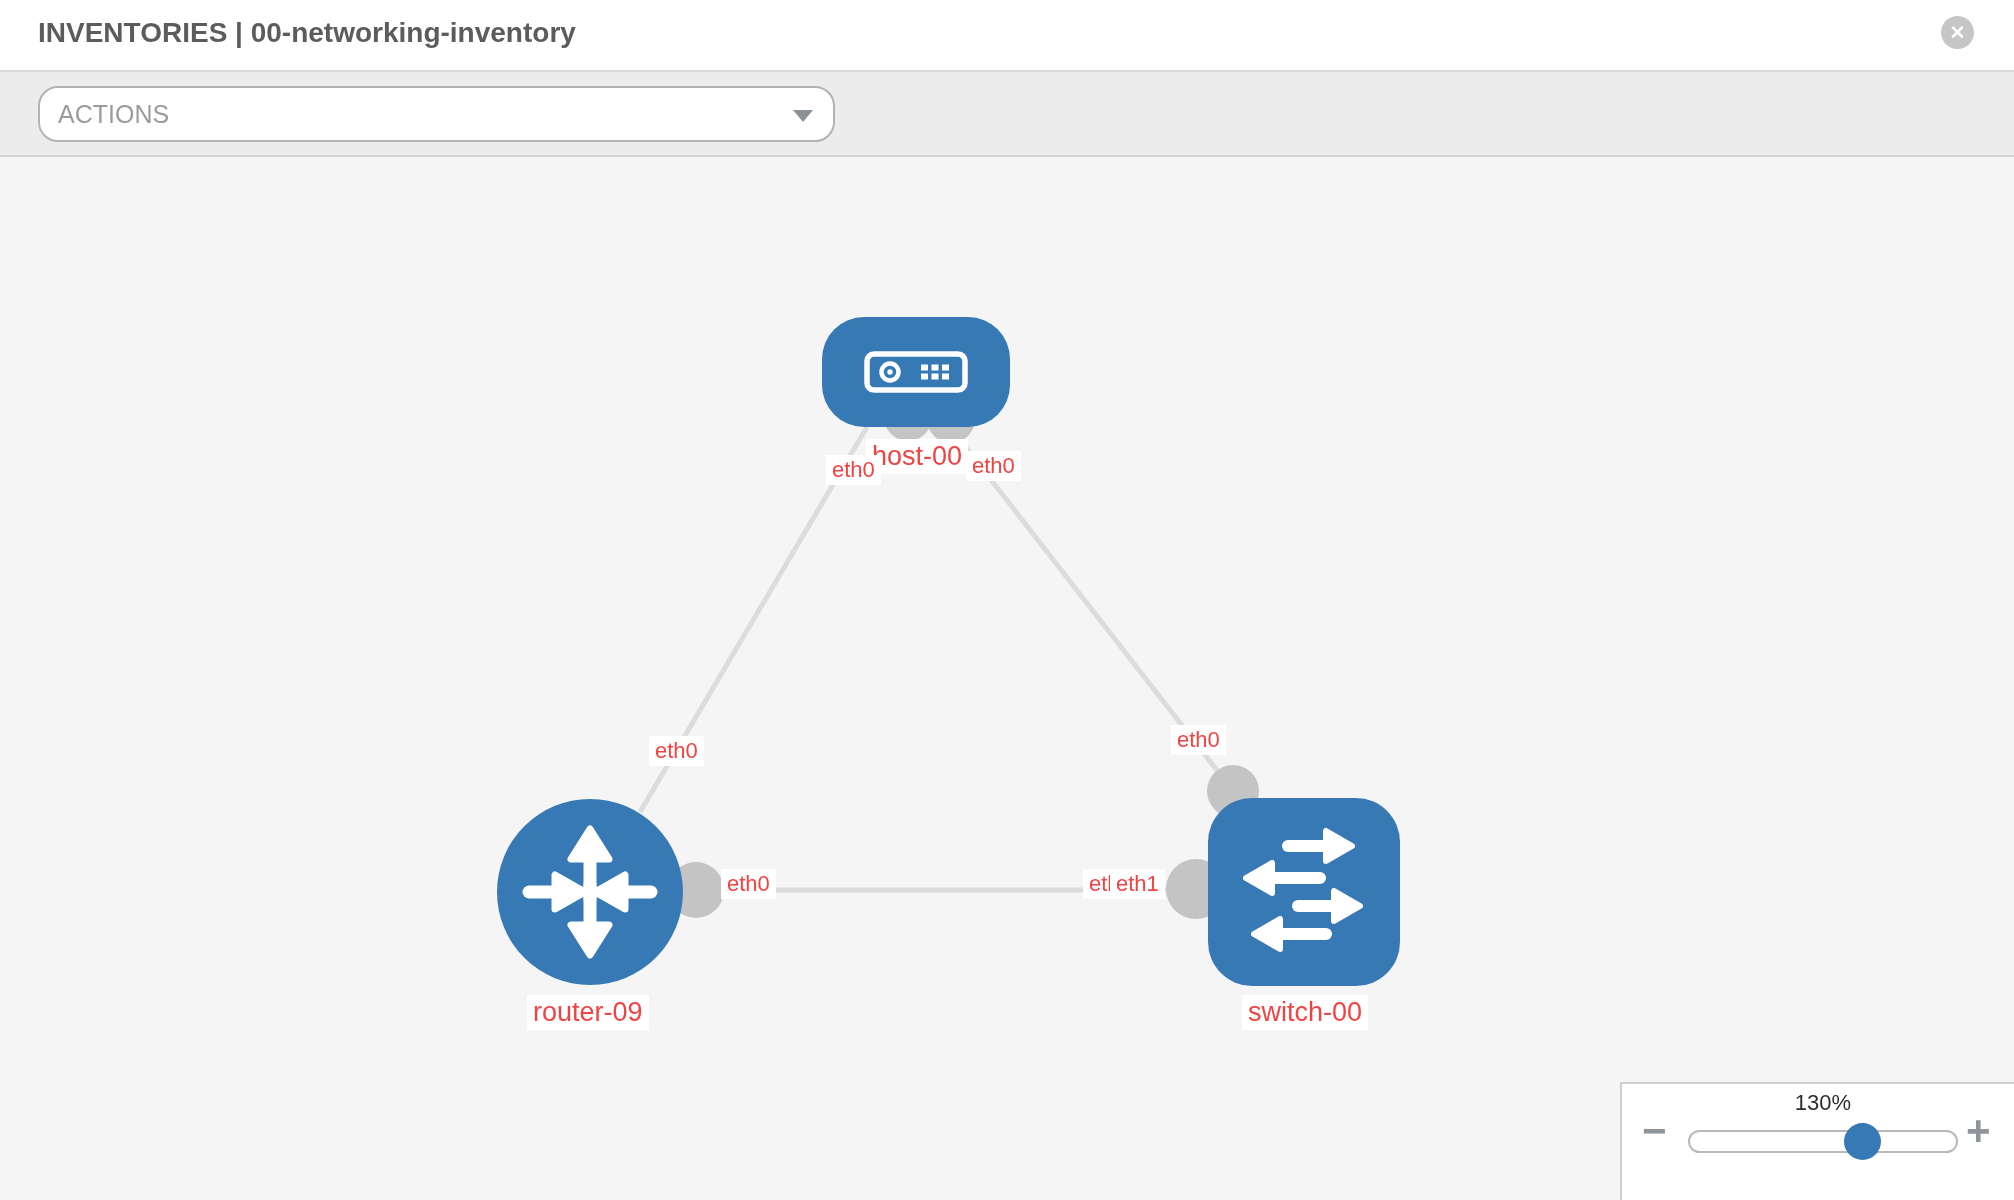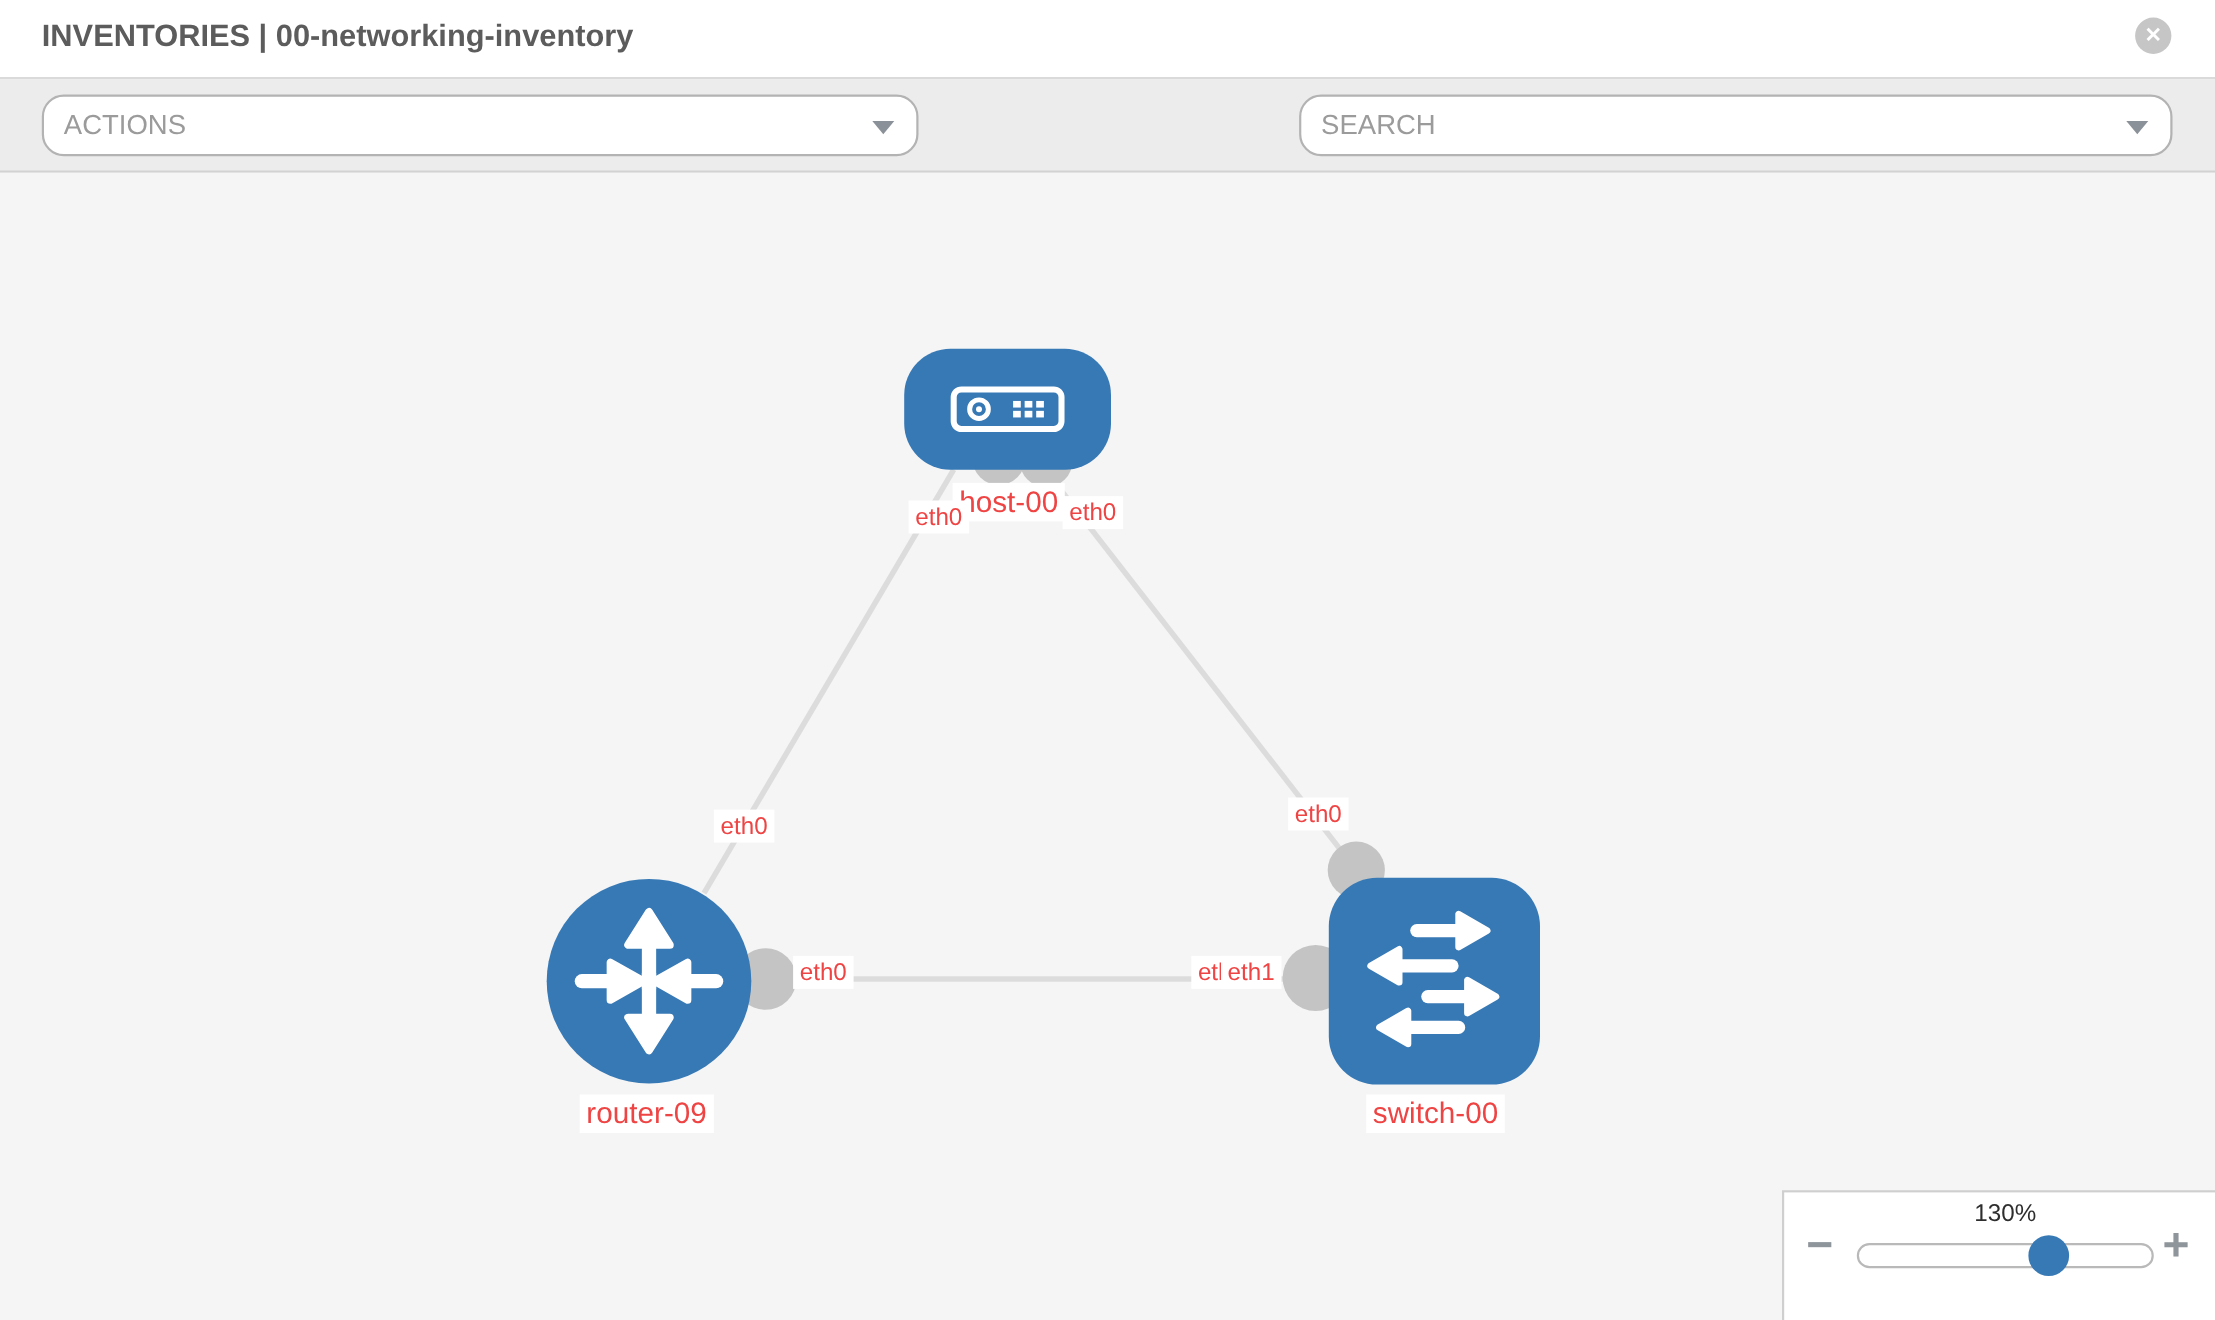--- a/index.html
+++ b/index.html
@@ -86,24 +86,20 @@
     <button class="tool-btn key-btn">
       <svg viewBox="0 0 24 24">
         <g stroke="#8b9198" fill="none" stroke-linecap="round">
           <circle cx="7.2" cy="7.2" r="3.9" stroke-width="3"></circle>
           <path d="M10.2 10.2 L20.3 20.3" stroke-width="3.2"></path>
           <path d="M19.6 19.6 l2.3-2.3 M15.9 15.9 l2.1-2.1" stroke-width="2.6"></path>
         </g>
       </svg>
     </button>
 
-    <div class="select search-dd">
-      <span class="sel-label">SEARCH</span>
-      <span class="caret"></span>
-    </div>
   </div>
 
   <div class="stage">
 
     <svg class="links-layer" width="2014" height="1043" viewBox="0 0 2014 1043">
       <line x1="867" y1="270" x2="640" y2="655" stroke="#dcdcdc" stroke-width="5"></line>
       <line x1="950" y1="270" x2="1233" y2="634" stroke="#dcdcdc" stroke-width="5"></line>
       <line x1="696" y1="733" x2="1196" y2="733" stroke="#dcdcdc" stroke-width="5"></line>
     </svg>
 

